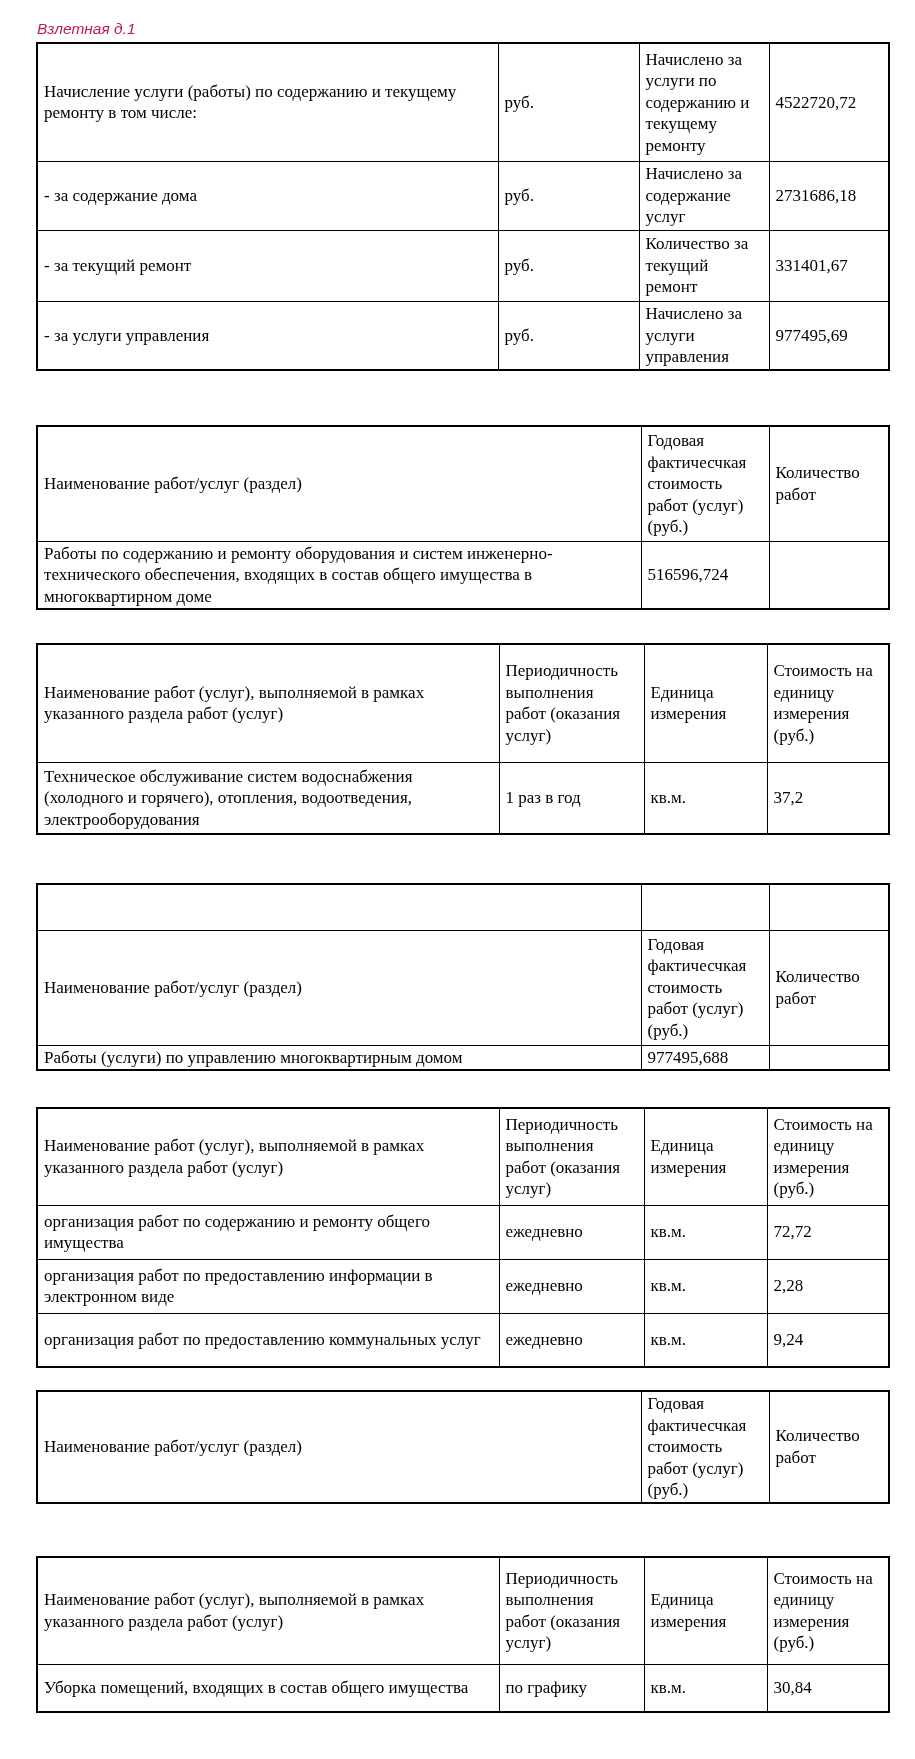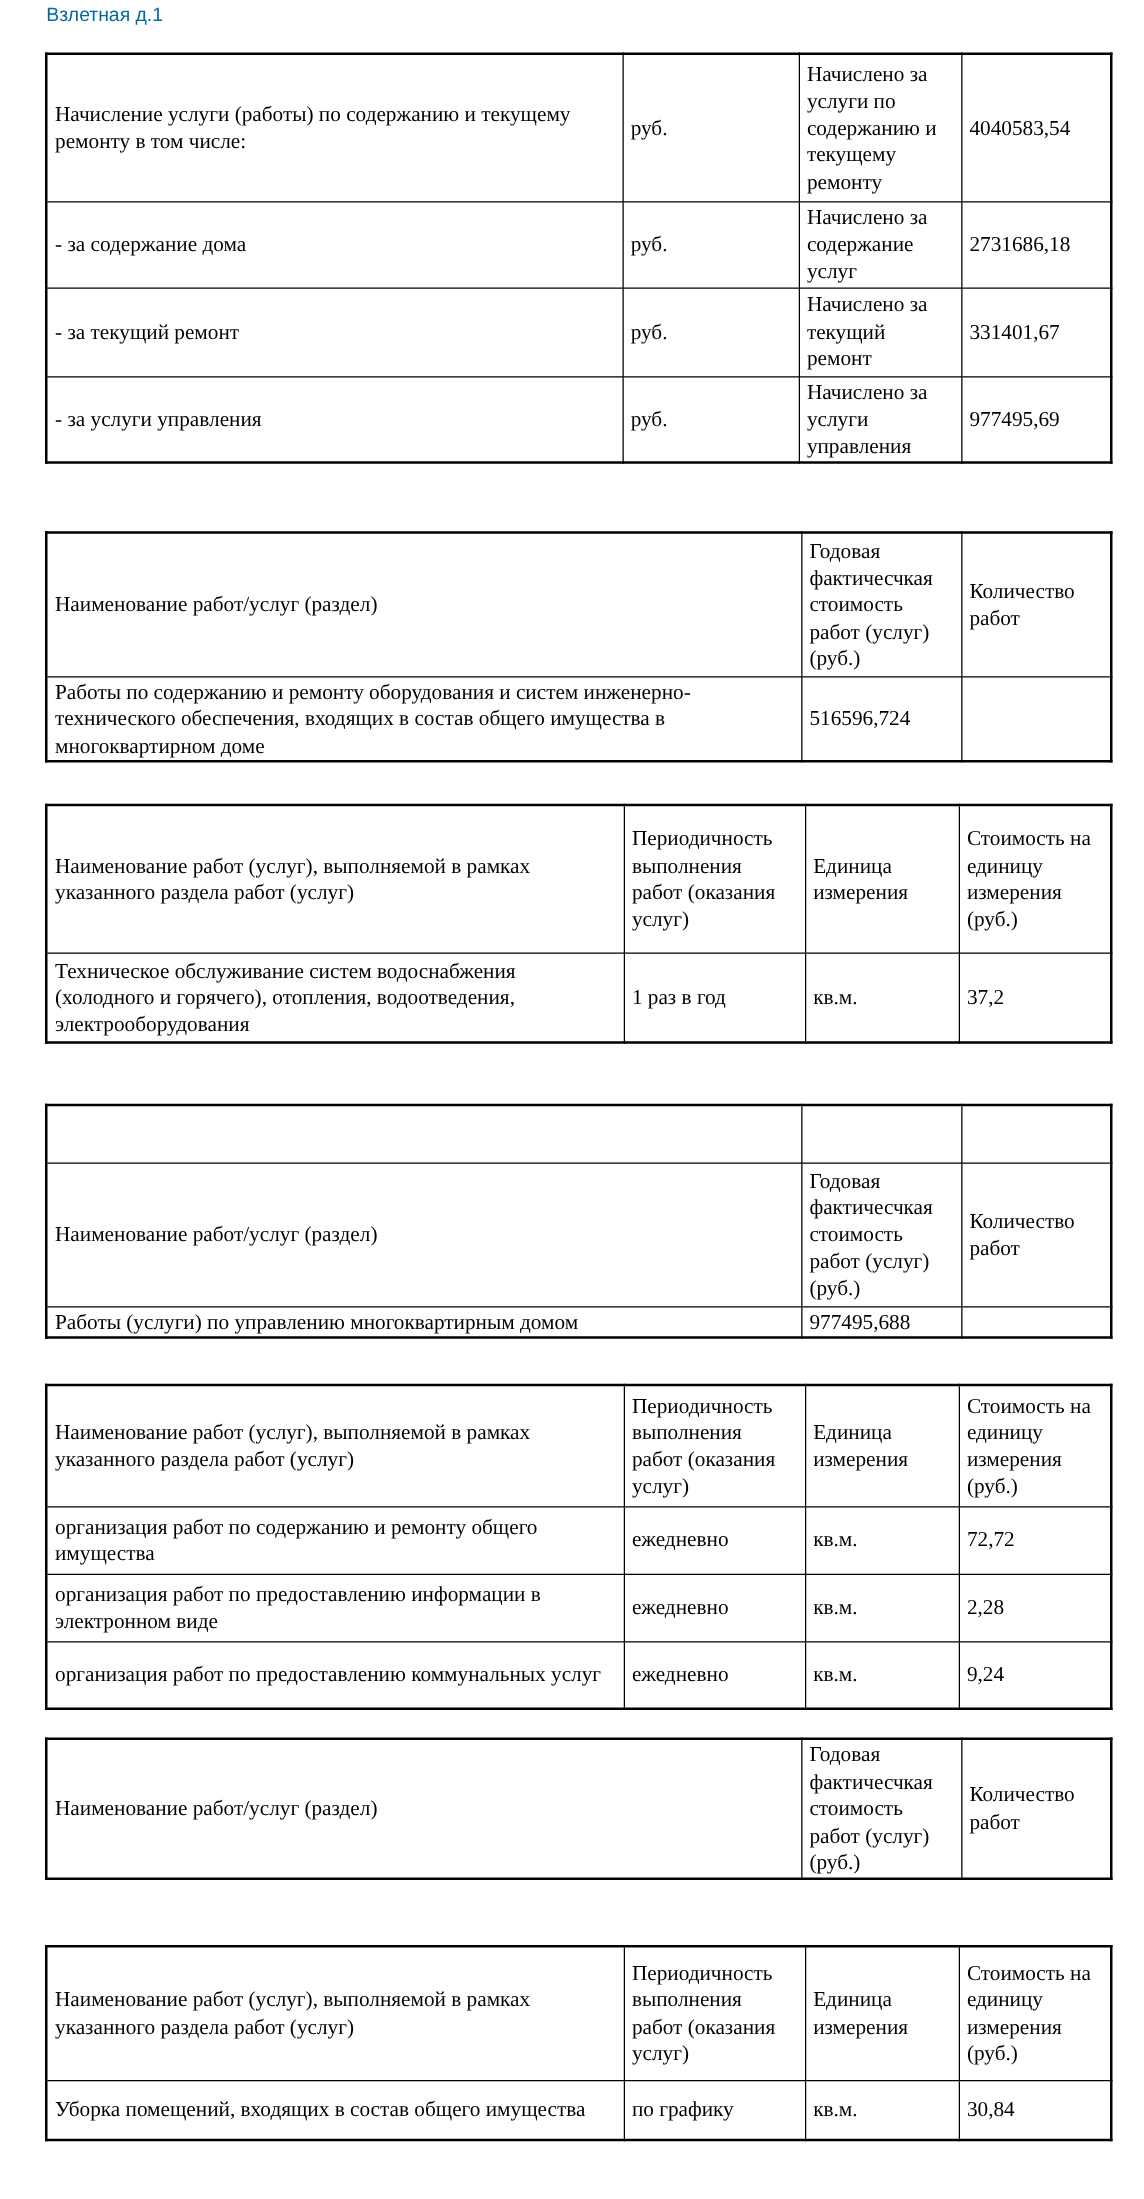--- a/index.html
+++ b/index.html
@@ -1,23 +1,23 @@
 <!DOCTYPE html>
 <html><head>
 <meta charset="utf-8">
 <style>
   html,body { margin:0; padding:0; background:#ffffff; }
   .page {
     position:relative; width:915px; height:1759px; background:#ffffff;
     font-family:"Liberation Serif", serif; color:#000;
   }
   .doc-title {
-    position:absolute; left:37px; top:4px;
+    position:absolute; left:37px; top:20px;
     font-family:"Liberation Sans", sans-serif; font-size:15.5px; line-height:17px;
-    color:#0369a1; white-space:nowrap;
+    color:#be185d; white-space:nowrap;font-style:italic;
   }
   table.tbl {
     position:absolute; left:36px; width:852px;
     border-collapse:collapse; table-layout:fixed;
     border:2px solid #000; background:#fff;
   }
   table.tbl td {
     border:1.5px solid #000;
     font-size:17px; line-height:21.5px;
     padding:1px 6px;
@@ -42,32 +42,32 @@
         <col style="width:461px">
         <col style="width:141px">
         <col style="width:130px">
         <col style="width:120px">
       </colgroup>
     <tbody>
       <tr style="height:118px">
         <td>Начисление услуги (работы) по содержанию и текущему ремонту в том числе:</td>
         <td>руб.</td>
         <td>Начислено за услуги по содержанию и текущему ремонту</td>
-        <td>4040583,54</td>
+        <td>4522720,72</td>
       </tr>
       <tr style="height:69px">
         <td>- за содержание дома</td>
         <td>руб.</td>
         <td>Начислено за содержание услуг</td>
         <td>2731686,18</td>
       </tr>
       <tr style="height:71px">
         <td>- за текущий ремонт</td>
         <td>руб.</td>
-        <td>Начислено за текущий ремонт</td>
+        <td>Количество за текущий ремонт</td>
         <td>331401,67</td>
       </tr>
       <tr style="height:69px">
         <td>- за услуги управления</td>
         <td>руб.</td>
         <td>Начислено за услуги управления</td>
         <td>977495,69</td>
       </tr>
     </tbody>
   </table>

